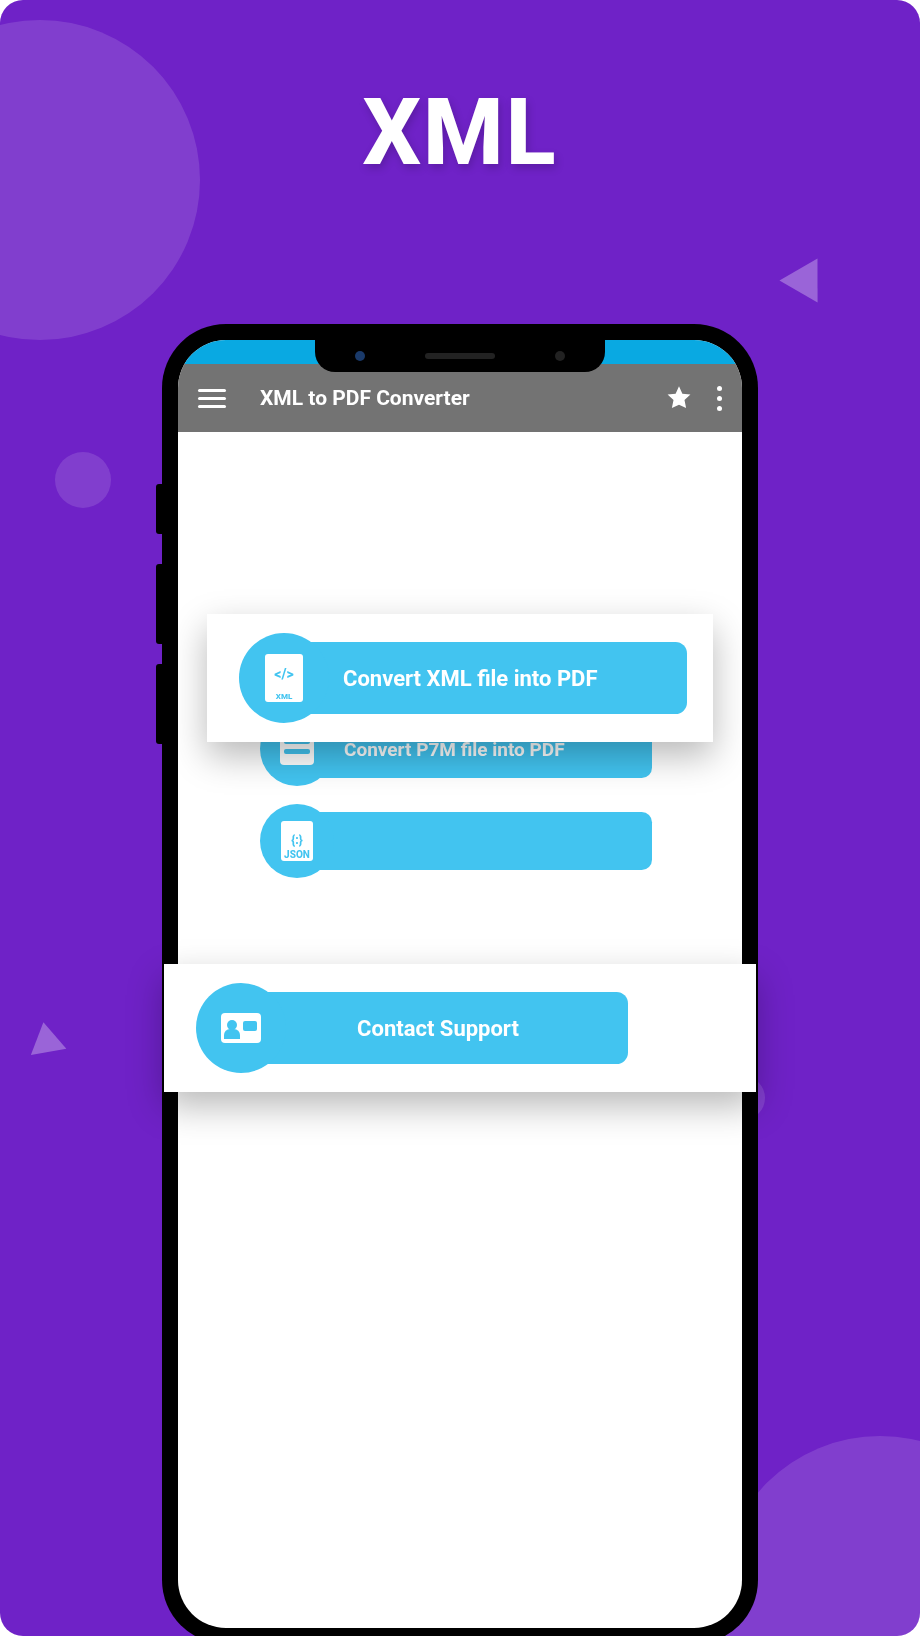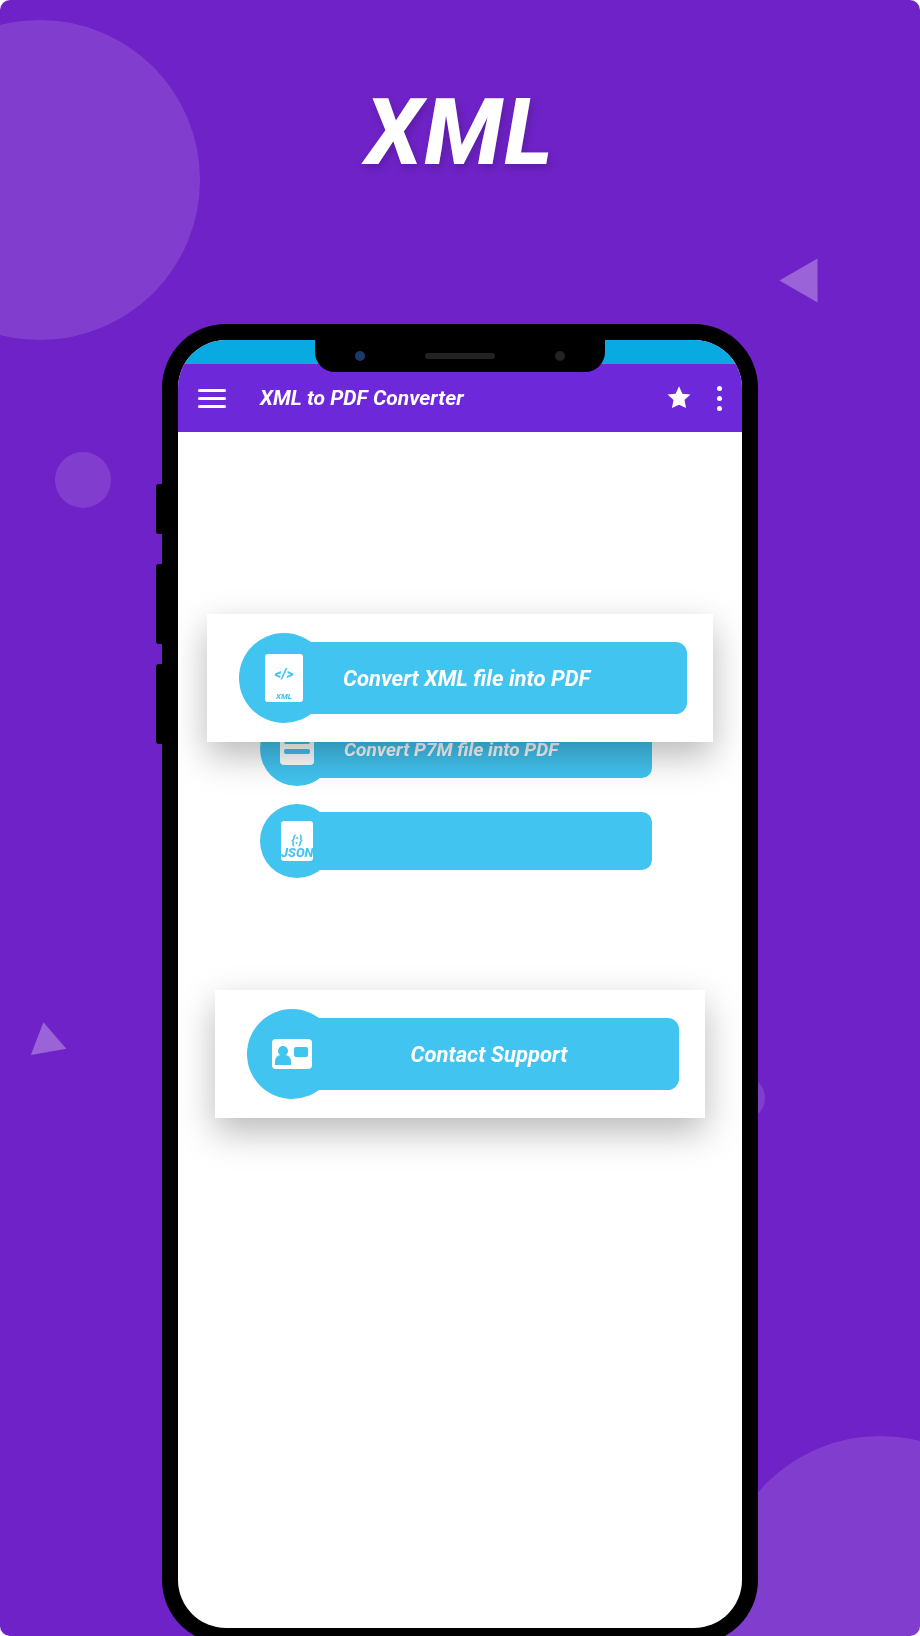--- a/index.html
+++ b/index.html
@@ -8,23 +8,22 @@
     height: 1636px;
     background: #fff;
     font-family: -apple-system, BlinkMacSystemFont, 'Segoe UI', Roboto, Arial, sans-serif;
     overflow: hidden;
     position: relative;
   }
   .promo-bg {
     position: absolute;
     inset: 0;
     background: #6f22c7;
-    border-radius: 10px;
+    border-radius: 23px;
     overflow: hidden;
-    font-style: italic;
   }
   .deco-circle {
     position: absolute;
     border-radius: 50%;
     background: rgba(255,255,255,0.13);
   }
   .deco-c1 { width: 320px; height: 320px; top: 20px; left: -120px; }
   .deco-c2 { width: 56px; height: 56px; top: 452px; left: 55px; }
   .deco-c3 { width: 44px; height: 44px; top: 1076px; right: 155px; }
   .deco-c4 { width: 320px; height: 320px; bottom: -120px; right: -120px; }
@@ -108,21 +107,21 @@
   .sb1 { top: 160px; height: 50px; }
   .sb2 { top: 240px; height: 80px; }
   .sb3 { top: 340px; height: 80px; }
   
   .status-bar {
     height: 24px;
     background: #09a9e2;
   }
   .app-bar {
     height: 68px;
-    background: #6d28d9;
+    background: #737373;
     display: flex;
     align-items: center;
     padding: 0 20px;
     color: #fff;
   }
   .app-bar .hamburger {
     width: 28px;
     display: flex;
     flex-direction: column;
     gap: 5px;
@@ -213,35 +212,35 @@
     width: 90px; height: 90px;
     left: -12px;
   }
   .pop-wrap .pill.big .label {
     font-size: 22px;
     padding-left: 92px;
     padding-right: 40px;
   }
   .pop1 { top: 614px; width: 506px; }
   .pop1 .pill.big { width: 436px; }
-  .pop2 { top: 990px; width: 490px; }
+  .pop2 { top: 964px; width: 592px; }
   .pop2 .pill.big { width: 420px; }
   .pop2 .pill.big .label { text-align:center; flex:1; padding-left:70px; padding-right:30px; }
   
   .file-ico { width: 32px; height: 40px; position: relative; }
   .file-ico .sheet {
     position:absolute; inset:0; background:#fff; border-radius:3px 3px 3px 3px;
   }
   .file-ico .tag {
     position:absolute; top:12px; left:0; right:0; text-align:center;
     font-size:12px; font-weight:800; color:#42c4f0;
   }
   .file-ico .ext {
     position:absolute; bottom:1px; left:0; right:0; text-align:center;
-    font-size:13px; font-weight:800; color:#42c4f0;
+    font-size:10px; font-weight:800; color:#42c4f0;
   }
   .p7m-ico { width:34px; height:32px; background:#fff; border-radius:4px; position:relative; }
   .p7m-ico::before{ content:''; position:absolute; top:6px; left:4px; right:4px; height:5px; background:#42c4f0; border-radius:2px;}
   .p7m-ico::after{ content:''; position:absolute; top:16px; left:4px; right:4px; height:5px; background:#42c4f0; border-radius:2px;}
   .contact-ico { width:40px; height:30px; position:relative; }
   .contact-ico .card { position:absolute; inset:0; background:#fff; border-radius:4px; }
   .contact-ico .person { position:absolute; left:6px; top:7px; width:10px; height:10px; background:#42c4f0; border-radius:50%; }
   .contact-ico .body { position:absolute; left:3px; top:16px; width:16px; height:10px; background:#42c4f0; border-radius:6px 6px 0 0; }
   .contact-ico .env { position:absolute; right:4px; top:8px; width:14px; height:10px; background:#42c4f0; border-radius:2px; }
   .tag-ico { width:36px; height:28px; background:#fff; position:relative; border-radius:4px 4px 4px 4px; clip-path: polygon(20% 0, 100% 0, 100% 100%, 20% 100%, 0 50%); display:flex; align-items:center; justify-content:center; gap:3px; }

